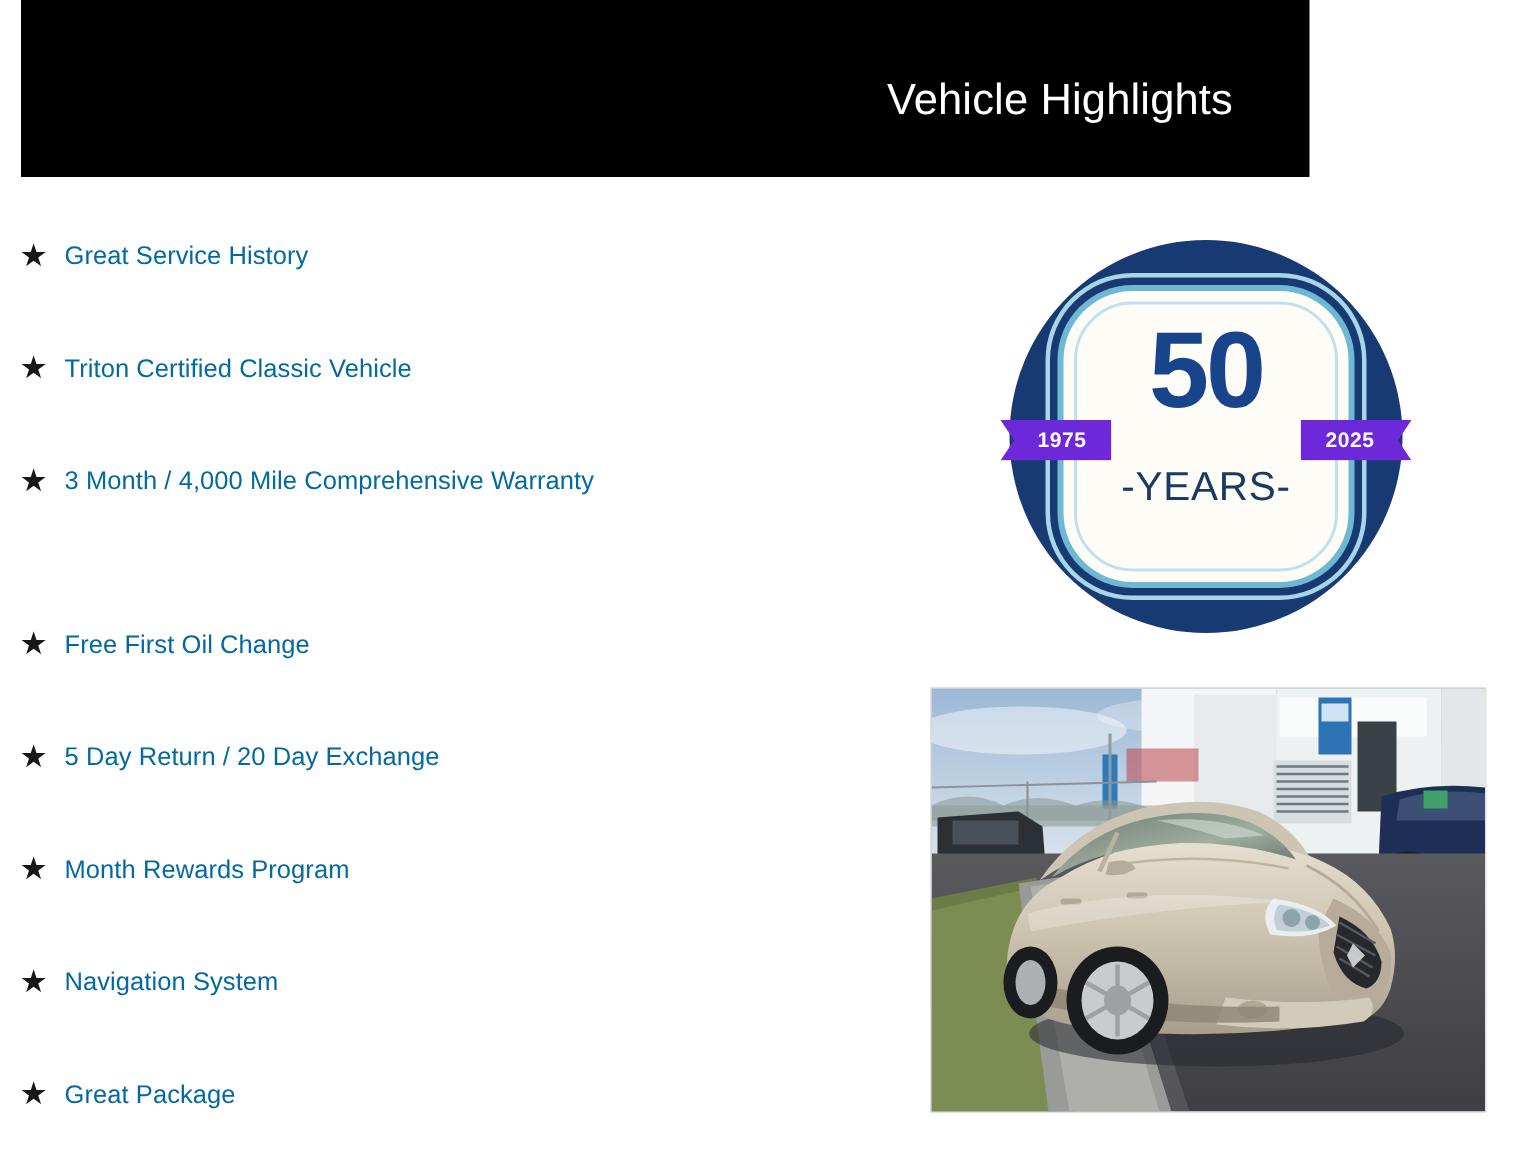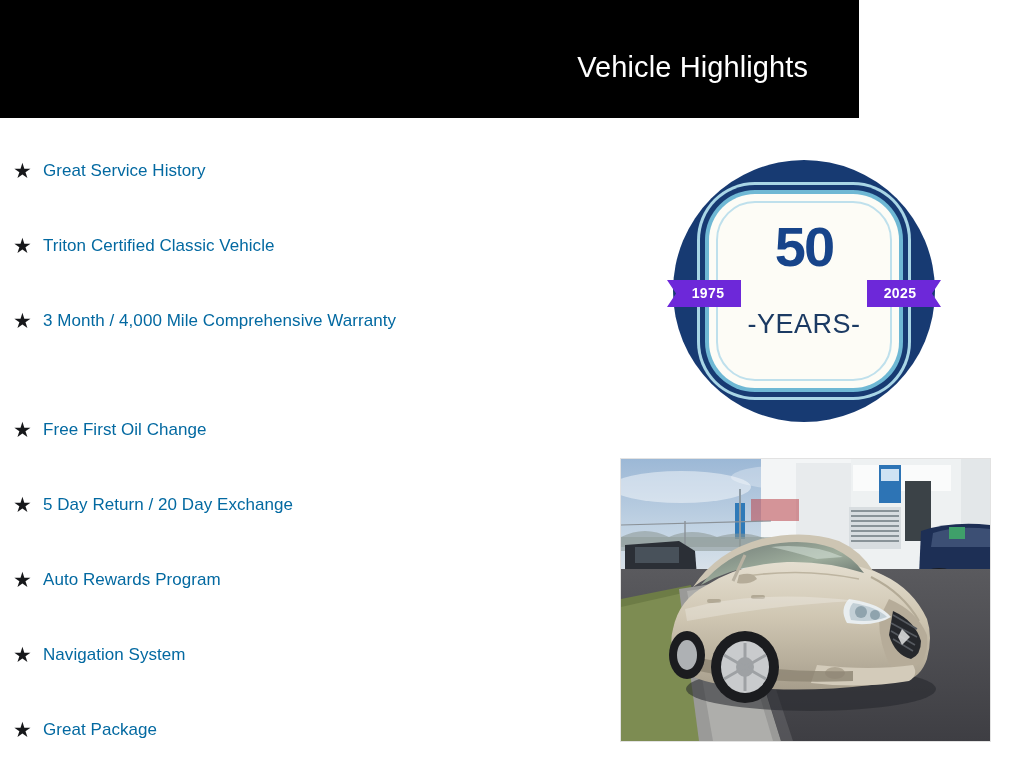--- a/index.html
+++ b/index.html
@@ -12,21 +12,21 @@
     height: 768px;
     background: #ffffff;
     font-family: "Liberation Sans", sans-serif;
     overflow: hidden;
     position: relative;
   }
 
   
   #header-bar {
     position: absolute;
-    left: 0;
+    left: 14px;
     top: 0;
     width: 859px;
     height: 118px;
     background: #000000;
   }
   #header-title {
     position: absolute;
     right: 51px;
     top: 50px;
     font-size: 29px;
@@ -103,21 +103,21 @@
     bottom: 7px;
     border-radius: 39px;
     border: 2px solid #bfe0ec;
   }
   #badge-50 {
     position: absolute;
     left: 0;
     top: 42px;
     width: 262px;
     text-align: center;
-    font-size: 56px;
+    font-size: 72px;
     line-height: 90px;
     font-weight: bold;
     color: #17448a;
     letter-spacing: -2px;
   }
   #badge-years {
     position: absolute;
     left: 0;
     top: 148px;
     width: 262px;
@@ -196,21 +196,21 @@
   <li class="highlight-item" style="top: 295px;">
     <span class="bullet-star">★</span>
     <span class="highlight-text">Free First Oil Change</span>
   </li>
   <li class="highlight-item" style="top: 370px;">
     <span class="bullet-star">★</span>
     <span class="highlight-text">5 Day Return / 20 Day Exchange</span>
   </li>
   <li class="highlight-item" style="top: 445px;">
     <span class="bullet-star">★</span>
-    <span class="highlight-text">Auto Rewards Program</span>
+    <span class="highlight-text">Month Rewards Program</span>
   </li>
   <li class="highlight-item" style="top: 520px;">
     <span class="bullet-star">★</span>
     <span class="highlight-text">Navigation System</span>
   </li>
   <li class="highlight-item" style="top: 595px;">
     <span class="bullet-star">★</span>
     <span class="highlight-text">Great Package</span>
   </li>
 </ul>

